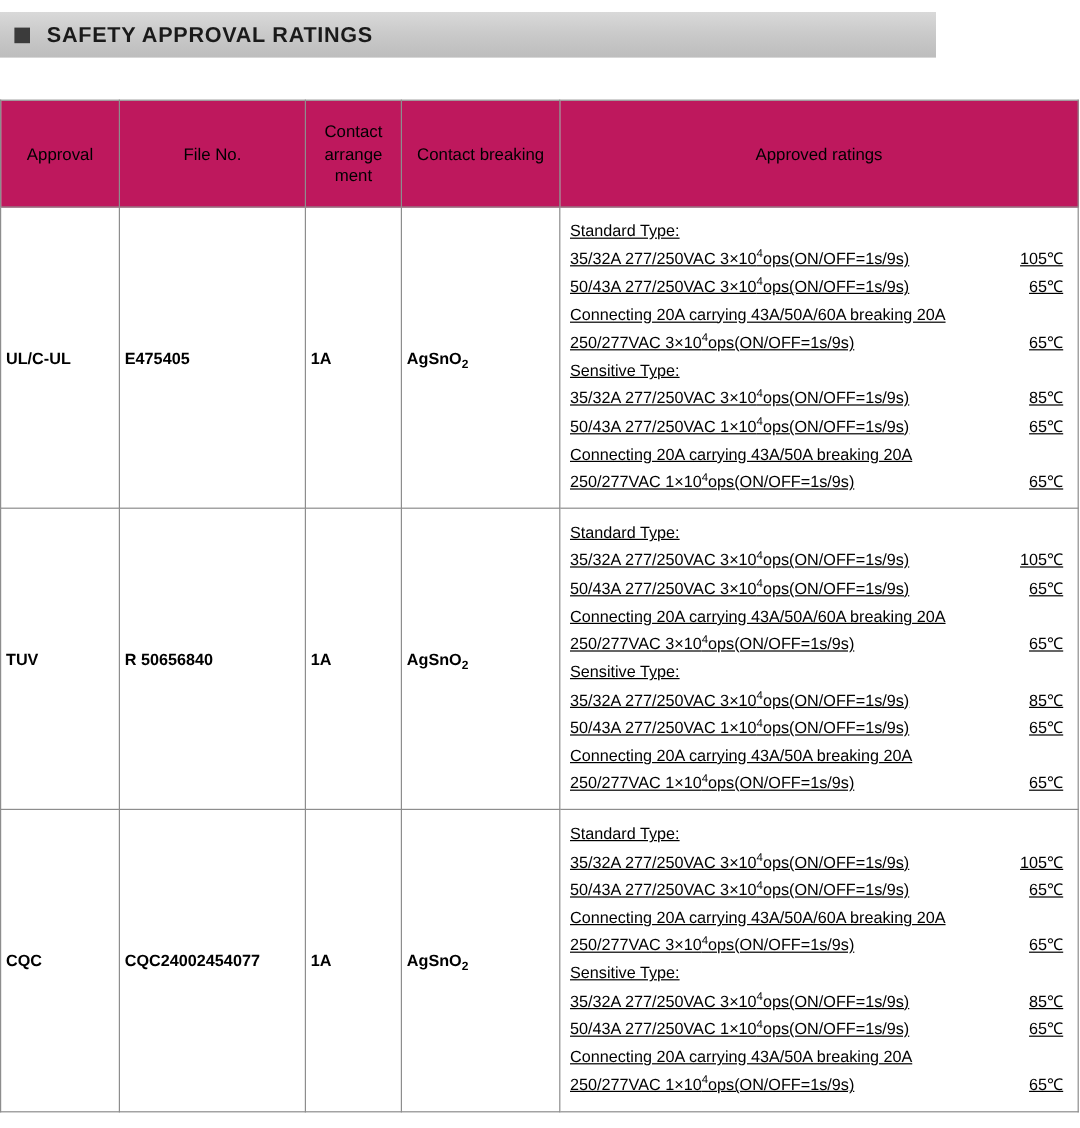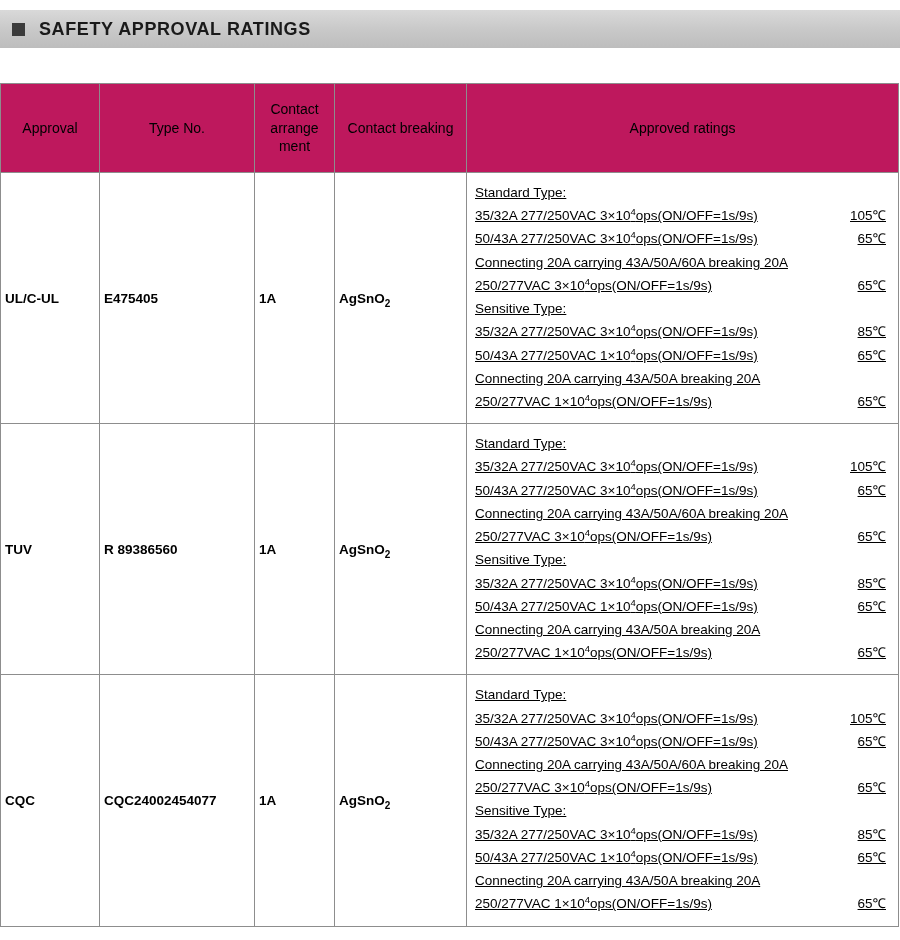--- a/index.html
+++ b/index.html
@@ -20,21 +20,21 @@
     width: 900px;
     height: 940px;
     box-sizing: border-box;
   }
 
   
   .header-bar {
     position: absolute;
     left: 0;
     top: 10px;
-    width: 900px;
+    width: 780px;
     height: 38px;
     background: linear-gradient(to bottom, #d9d9d9 0%, #c9c9c9 50%, #bdbdbd 100%);
     display: flex;
     align-items: center;
     padding-left: 12px;
     box-sizing: border-box;
   }
   .header-square {
     width: 13px;
     height: 13px;
@@ -130,21 +130,21 @@
     <colgroup>
       <col class="c-approval">
       <col class="c-file">
       <col class="c-arrange">
       <col class="c-material">
       <col class="c-ratings">
     </colgroup>
     <thead>
       <tr>
         <th>Approval</th>
-        <th>Type No.</th>
+        <th>File No.</th>
         <th>Contact arrange ment</th>
         <th>Contact breaking</th>
         <th>Approved ratings</th>
       </tr>
     </thead>
     <tbody>
 
       <tr>
         <td class="cell-center">UL/C-UL</td>
         <td class="cell-center">E475405</td>
@@ -189,21 +189,21 @@
             </div>
           <div class="rating-line">
               <span class="txt">250/277VAC 1×10<sup>4</sup>ops(ON/OFF=1s/9s)</span>
               <span class="temp">65℃</span>
             </div>
         </td>
       </tr>
 
       <tr>
         <td class="cell-center">TUV</td>
-        <td class="cell-center">R 89386560</td>
+        <td class="cell-center">R 50656840</td>
         <td class="cell-center">1A</td>
         <td class="cell-center"><span>AgSnO</span><sub>2</sub></td>
         <td class="cell-ratings">
           <div class="rating-line">
               <span class="txt">Standard Type:</span>
               <span class="temp"></span>
             </div>
           <div class="rating-line">
               <span class="txt">35/32A 277/250VAC 3×10<sup>4</sup>ops(ON/OFF=1s/9s)</span>
               <span class="temp">105℃</span>

